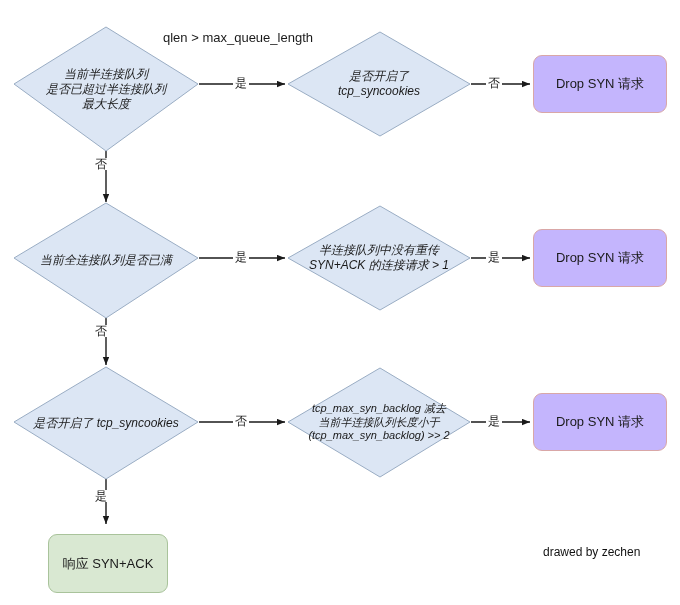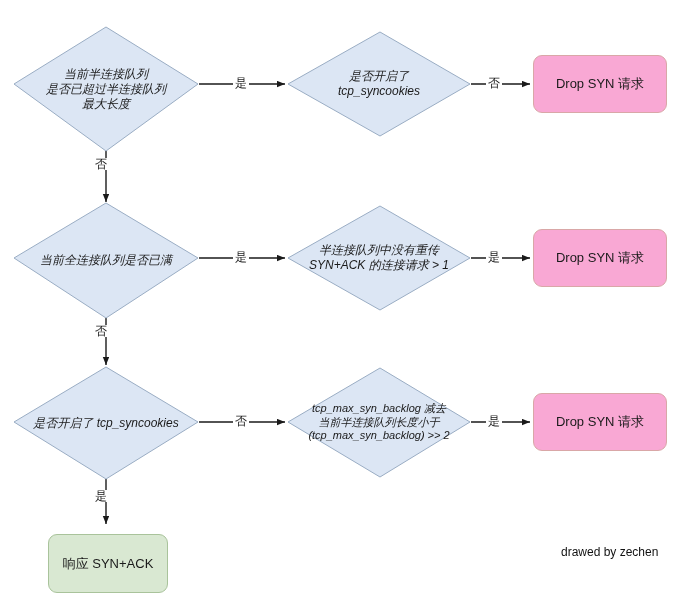--- a/index.html
+++ b/index.html
@@ -22,21 +22,21 @@
     display:flex;align-items:center;justify-content:center;
     text-align:center;line-height:1.25;
     white-space:pre-line;
     padding:0 6px;box-sizing:border-box;font-style:italic;
   }
 
   .boxnode{
     display:flex;align-items:center;justify-content:center;
     text-align:center;border-radius:9px;
   }
-  .box-drop{background:#f9a8d4;border:1px solid #d9a7a7;}
+  .box-drop{background:#c4b5fd;border:1px solid #d9a7a7;}
   .box-ok{background:#d9e8d2;border:1px solid #a9c39b;}
 
   .edge-label{
     position:absolute;
     background:#ffffff;
     padding:0 2px;
     line-height:1;
     white-space:nowrap;
   }
   .annot{position:absolute;white-space:nowrap;line-height:1;}
@@ -143,16 +143,17 @@
   <div class="edge-label fs12" style="left:486px;top:251px;">是</div>
 
   <div class="edge-label fs12" style="left:93px;top:325px;">否</div>
 
   <div class="edge-label fs12" style="left:233px;top:415px;">否</div>
 
   <div class="edge-label fs12" style="left:486px;top:415px;">是</div>
 
   <div class="edge-label fs12" style="left:93px;top:490px;">是</div>
 
+  <div class="annot fs13" style="left:163px;top:31px;">qlen &gt; max_queue_length</div>
 
-  <div class="watermark fs12" style="left:543px;top:546px;margin-left:18px;">drawed  by zechen</div>
+  <div class="watermark fs12" style="left:543px;top:546px;">drawed  by zechen</div>
 
 </div>
 
 </body></html>

